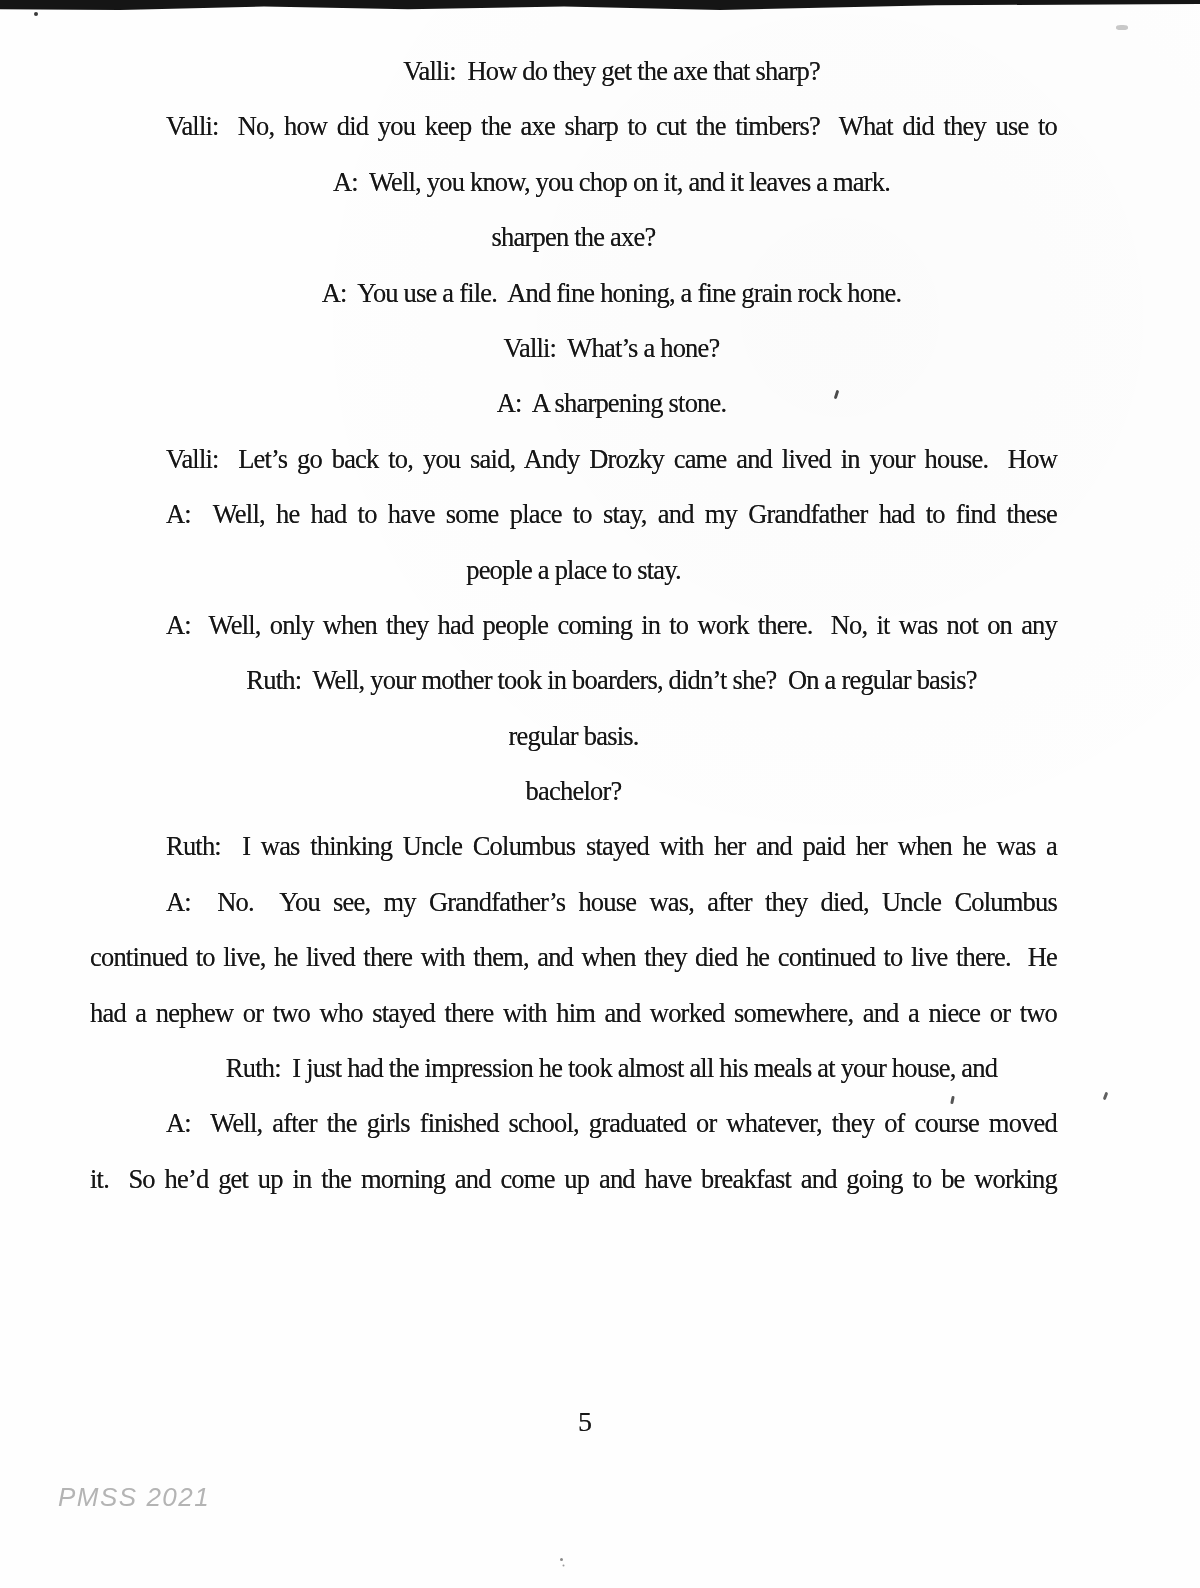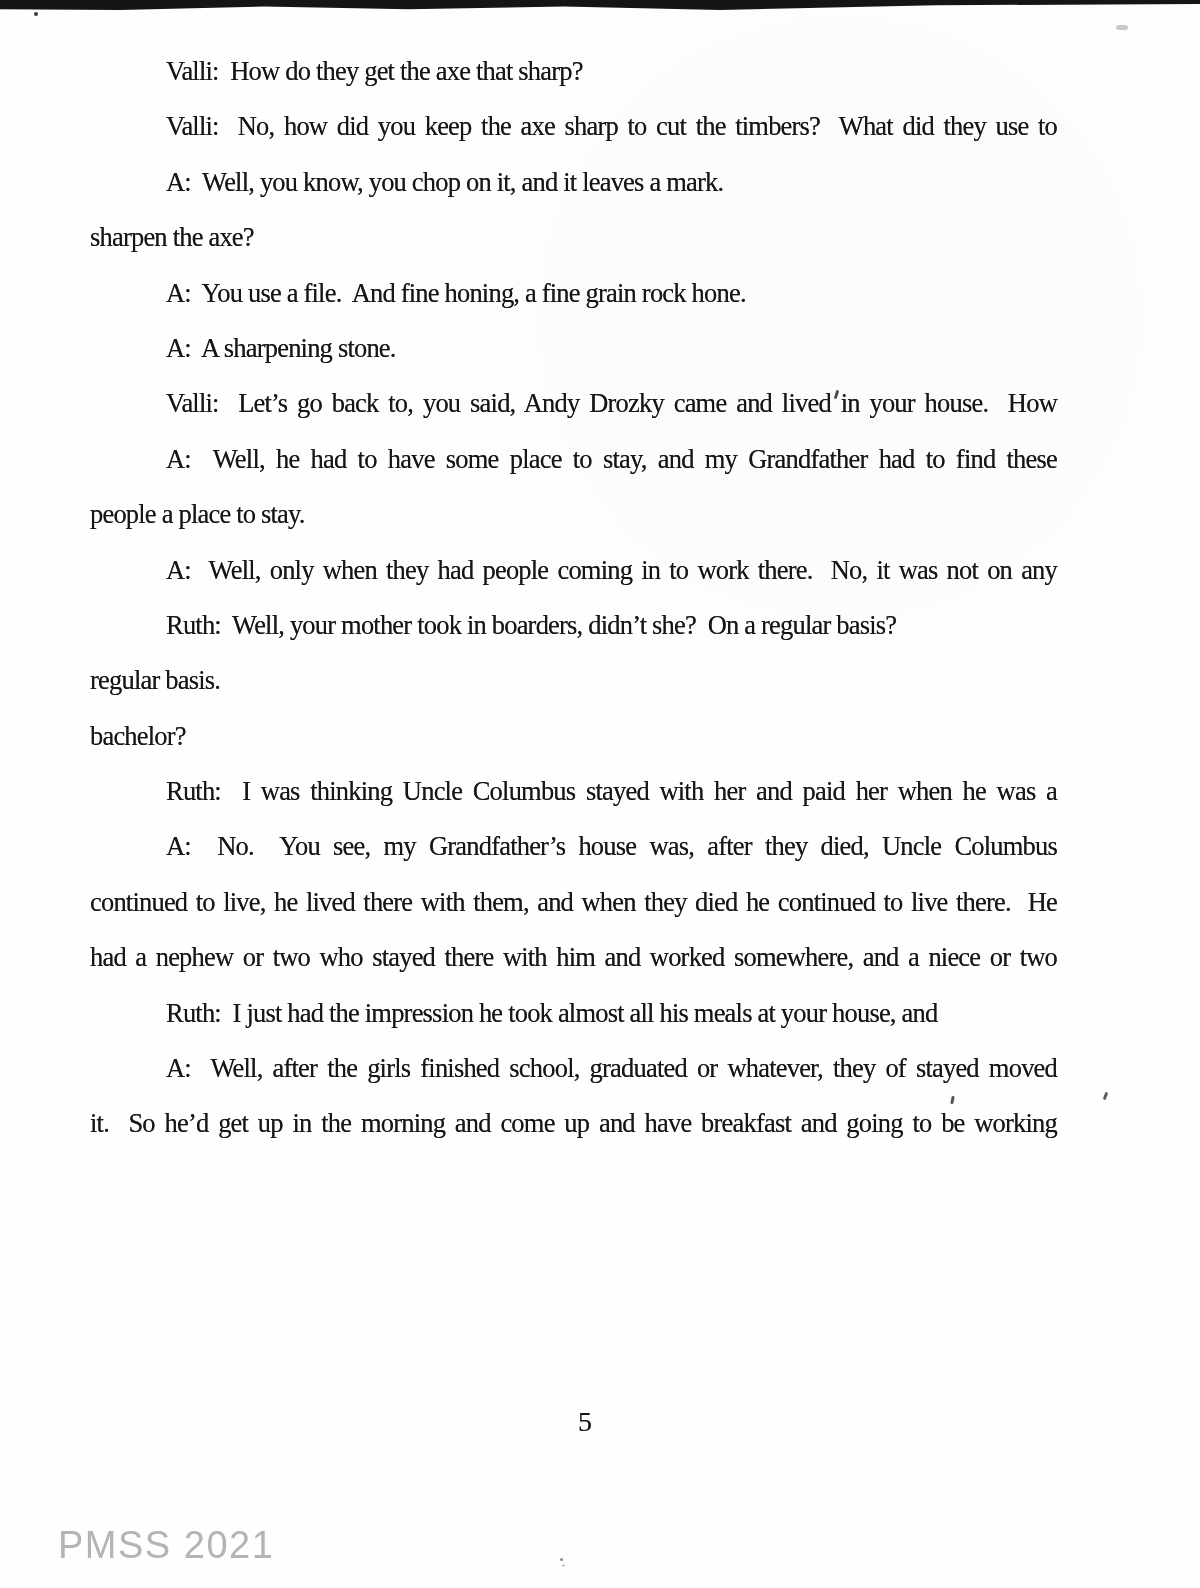--- a/index.html
+++ b/index.html
@@ -29,46 +29,47 @@
     width: 967px;
     font-size: 26.5px;
     letter-spacing: -0.8px;
     color: #161616;
     text-shadow: 0 0 0.45px rgba(10,10,10,0.65);
   }
   .line {
     height: 55.4px;
     line-height: 55.4px;
     white-space: pre-wrap;
-    text-align: left;
+    text-align: center;
   }
   .line.just {
     text-align: justify;
     text-align-last: justify;
     text-justify: inter-word;
   }
   .line.ind { padding-left: 76px; }
   .page-number {
     position: absolute;
     left: 560px; top: 1408px;
     width: 50px;
     text-align: center;
     font-size: 28px;
     line-height: 28px;
     color: #161616;
     text-shadow: 0 0 0.45px rgba(10,10,10,0.6);
   }
   .watermark {
     position: absolute;
-    left: 58px; top: 1526px;
+    left: 58px; top: 1478px;
     font-family: "Liberation Sans", sans-serif;
-    font-size: 38px;
+    font-size: 26px;
     line-height: 38px;
     letter-spacing: 1.5px;
     color: #b4b4b4;
+    font-style: italic;
   }
   
   .speck { position: absolute; background: #3a3a3a; border-radius: 50%; }
   .speck-dot-topleft    { left: 34px;  top: 12px;  width: 4px; height: 4px; }
   .smudge-topright      { left: 1116px; top: 25px; width: 12px; height: 5px; background: #c8c8c8; border-radius: 40%; }
   .tick-mid-right       { left: 835px; top: 390px; width: 3px; height: 9px; background: #4b4b4b; border-radius: 2px; transform: rotate(18deg); }
   .tick-niece           { left: 951px; top: 1096px; width: 3px; height: 8px; background: #555; border-radius: 2px; transform: rotate(12deg); }
   .tick-right-line19    { left: 1104px; top: 1092px; width: 3px; height: 8px; background: #606060; border-radius: 2px; transform: rotate(20deg); }
   .mark-bottom-center   { left: 560px; top: 1558px; width: 3px; height: 3px; background: #8a8a8a; box-shadow: 2px 6px 0 -0.5px #9a9a9a; }
 </style>
@@ -84,32 +85,33 @@
   <div class="speck tick-niece"></div>
   <div class="speck tick-right-line19"></div>
   <div class="speck mark-bottom-center"></div>
 
   <div class="transcript">
       <div class="line ind">Valli:  How do they get the axe that sharp?</div>
       <div class="line just ind">Valli:  No, how did you keep the axe sharp to cut the timbers?  What did they use to</div>
       <div class="line ind">A:  Well, you know, you chop on it, and it leaves a mark.</div>
       <div class="line">sharpen the axe?</div>
       <div class="line ind">A:  You use a file.  And fine honing, a fine grain rock hone.</div>
+      <div class="line ind">Valli:  What’s a hone?</div>
       <div class="line ind">A:  A sharpening stone.</div>
       <div class="line just ind">Valli:  Let’s go back to, you said, Andy Drozky came and lived in your house.  How</div>
       <div class="line just ind">A:  Well, he had to have some place to stay, and my Grandfather had to find these</div>
       <div class="line">people a place to stay.</div>
       <div class="line just ind">A:  Well, only when they had people coming in to work there.  No, it was not on any</div>
       <div class="line ind">Ruth:  Well, your mother took in boarders, didn’t she?  On a regular basis?</div>
       <div class="line">regular basis.</div>
       <div class="line">bachelor?</div>
       <div class="line just ind">Ruth:  I was thinking Uncle Columbus stayed with her and paid her when he was a</div>
       <div class="line just ind">A:  No.  You see, my Grandfather’s house was, after they died, Uncle Columbus</div>
       <div class="line just">continued to live, he lived there with them, and when they died he continued to live there.  He</div>
       <div class="line just">had a nephew or two who stayed there with him and worked somewhere, and a niece or two</div>
       <div class="line ind">Ruth:  I just had the impression he took almost all his meals at your house, and</div>
-      <div class="line just ind">A:  Well, after the girls finished school, graduated or whatever, they of stayed moved</div>
+      <div class="line just ind">A:  Well, after the girls finished school, graduated or whatever, they of course moved</div>
       <div class="line just">it.  So he’d get up in the morning and come up and have breakfast and going to be working</div>
     </div>
 
   <div class="page-number">5</div>
   <div class="watermark">PMSS 2021</div>
 </div>
 
 </body></html>

